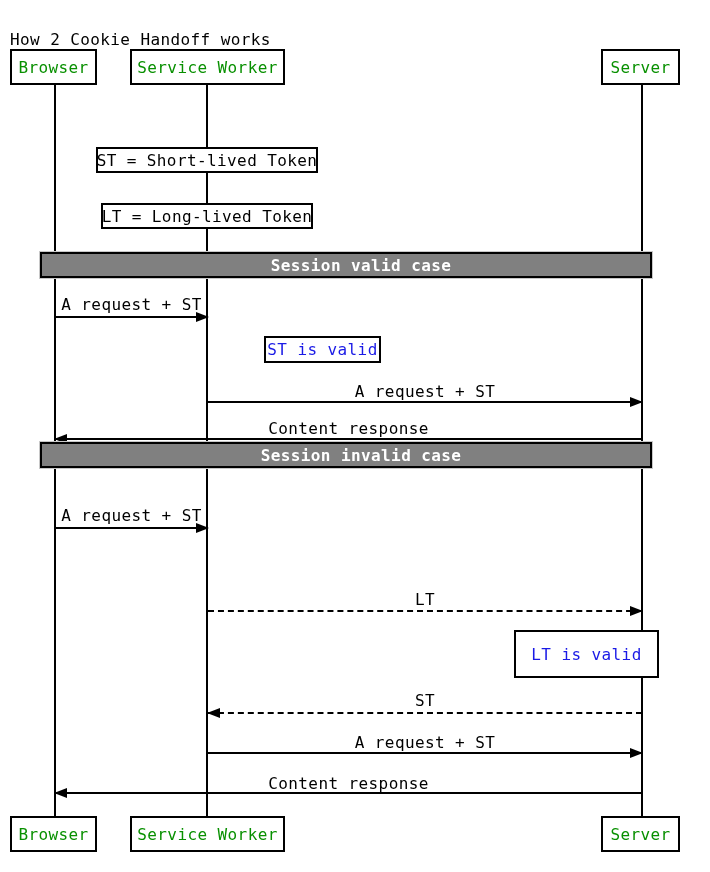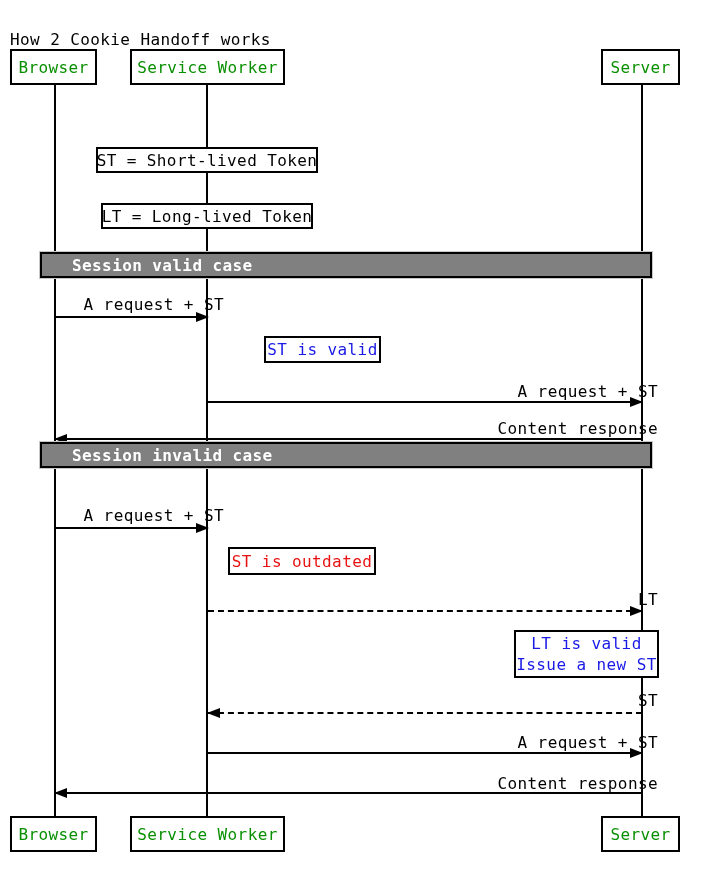--- a/index.html
+++ b/index.html
@@ -19,23 +19,23 @@
     position:absolute;box-sizing:border-box;border:2px solid var(--line,#000);background:#fff;
     display:flex;flex-direction:column;align-items:center;justify-content:center;
     white-space:nowrap;text-align:center;line-height:21px;
   }
   .note.info{color:var(--info-note-text,#1a1ae6);margin-left:36px;}
   .note.error{color:var(--error-note-text,#e81313);}
   .section-bar{
     position:absolute;left:40px;width:612px;height:26px;box-sizing:border-box;
     border:2px solid var(--line,#000);outline:1px solid #c8c8c8;
     background:var(--section-bg,#808080);color:var(--section-text,#fff);
-    font-weight:bold;display:flex;align-items:center;justify-content:flex-start;white-space:nowrap;padding-left:30px;
+    font-weight:bold;display:flex;align-items:center;justify-content:center;white-space:nowrap;padding-left:30px;
   }
-  .msg-label{position:absolute;height:20px;line-height:20px;text-align:right;white-space:nowrap;padding-left:16px;}
+  .msg-label{position:absolute;height:20px;line-height:20px;text-align:center;white-space:nowrap;}
   .arrow{position:absolute;height:0;border-top:2px solid var(--line,#000);}
   .arrow.dashed{border-top-style:dashed;}
   .head{position:absolute;top:-6px;width:0;height:0;border-top:5px solid transparent;border-bottom:5px solid transparent;}
   .head.right{right:-1px;border-left:13px solid var(--line,#000);}
   .head.left{left:-1px;border-right:13px solid var(--line,#000);}
 </style>
 </head>
 <body>
 
 <div class="canvas">
@@ -88,32 +88,28 @@
 
   <div class="section-bar" style="top:442px">
     <span>Session invalid case</span>
   </div>
 
   <div class="msg-label" style="left:55px;top:506px;width:153px">A request + ST</div>
   <div class="arrow" style="left:55px;top:527px;width:153px">
     <i class="head right"></i>
   </div>
 
-  <div class="note error" style="left:228px;top:547px;width:148px;height:28px">
-    <span>ST is outdated</span>
-  </div>
 
   <div class="msg-label" style="left:208px;top:590px;width:434px">LT</div>
   <div class="arrow dashed" style="left:208px;top:610px;width:434px">
     <i class="head right"></i>
   </div>
 
   <div class="note info" style="left:478px;top:630px;width:145px;height:48px">
     <span>LT is valid</span>
-    <span>Issue a new ST</span>
   </div>
 
   <div class="msg-label" style="left:208px;top:691px;width:434px">ST</div>
   <div class="arrow dashed" style="left:208px;top:712px;width:434px">
     <i class="head left"></i>
   </div>
 
   <div class="msg-label" style="left:208px;top:733px;width:434px">A request + ST</div>
   <div class="arrow" style="left:208px;top:752px;width:434px">
     <i class="head right"></i>

